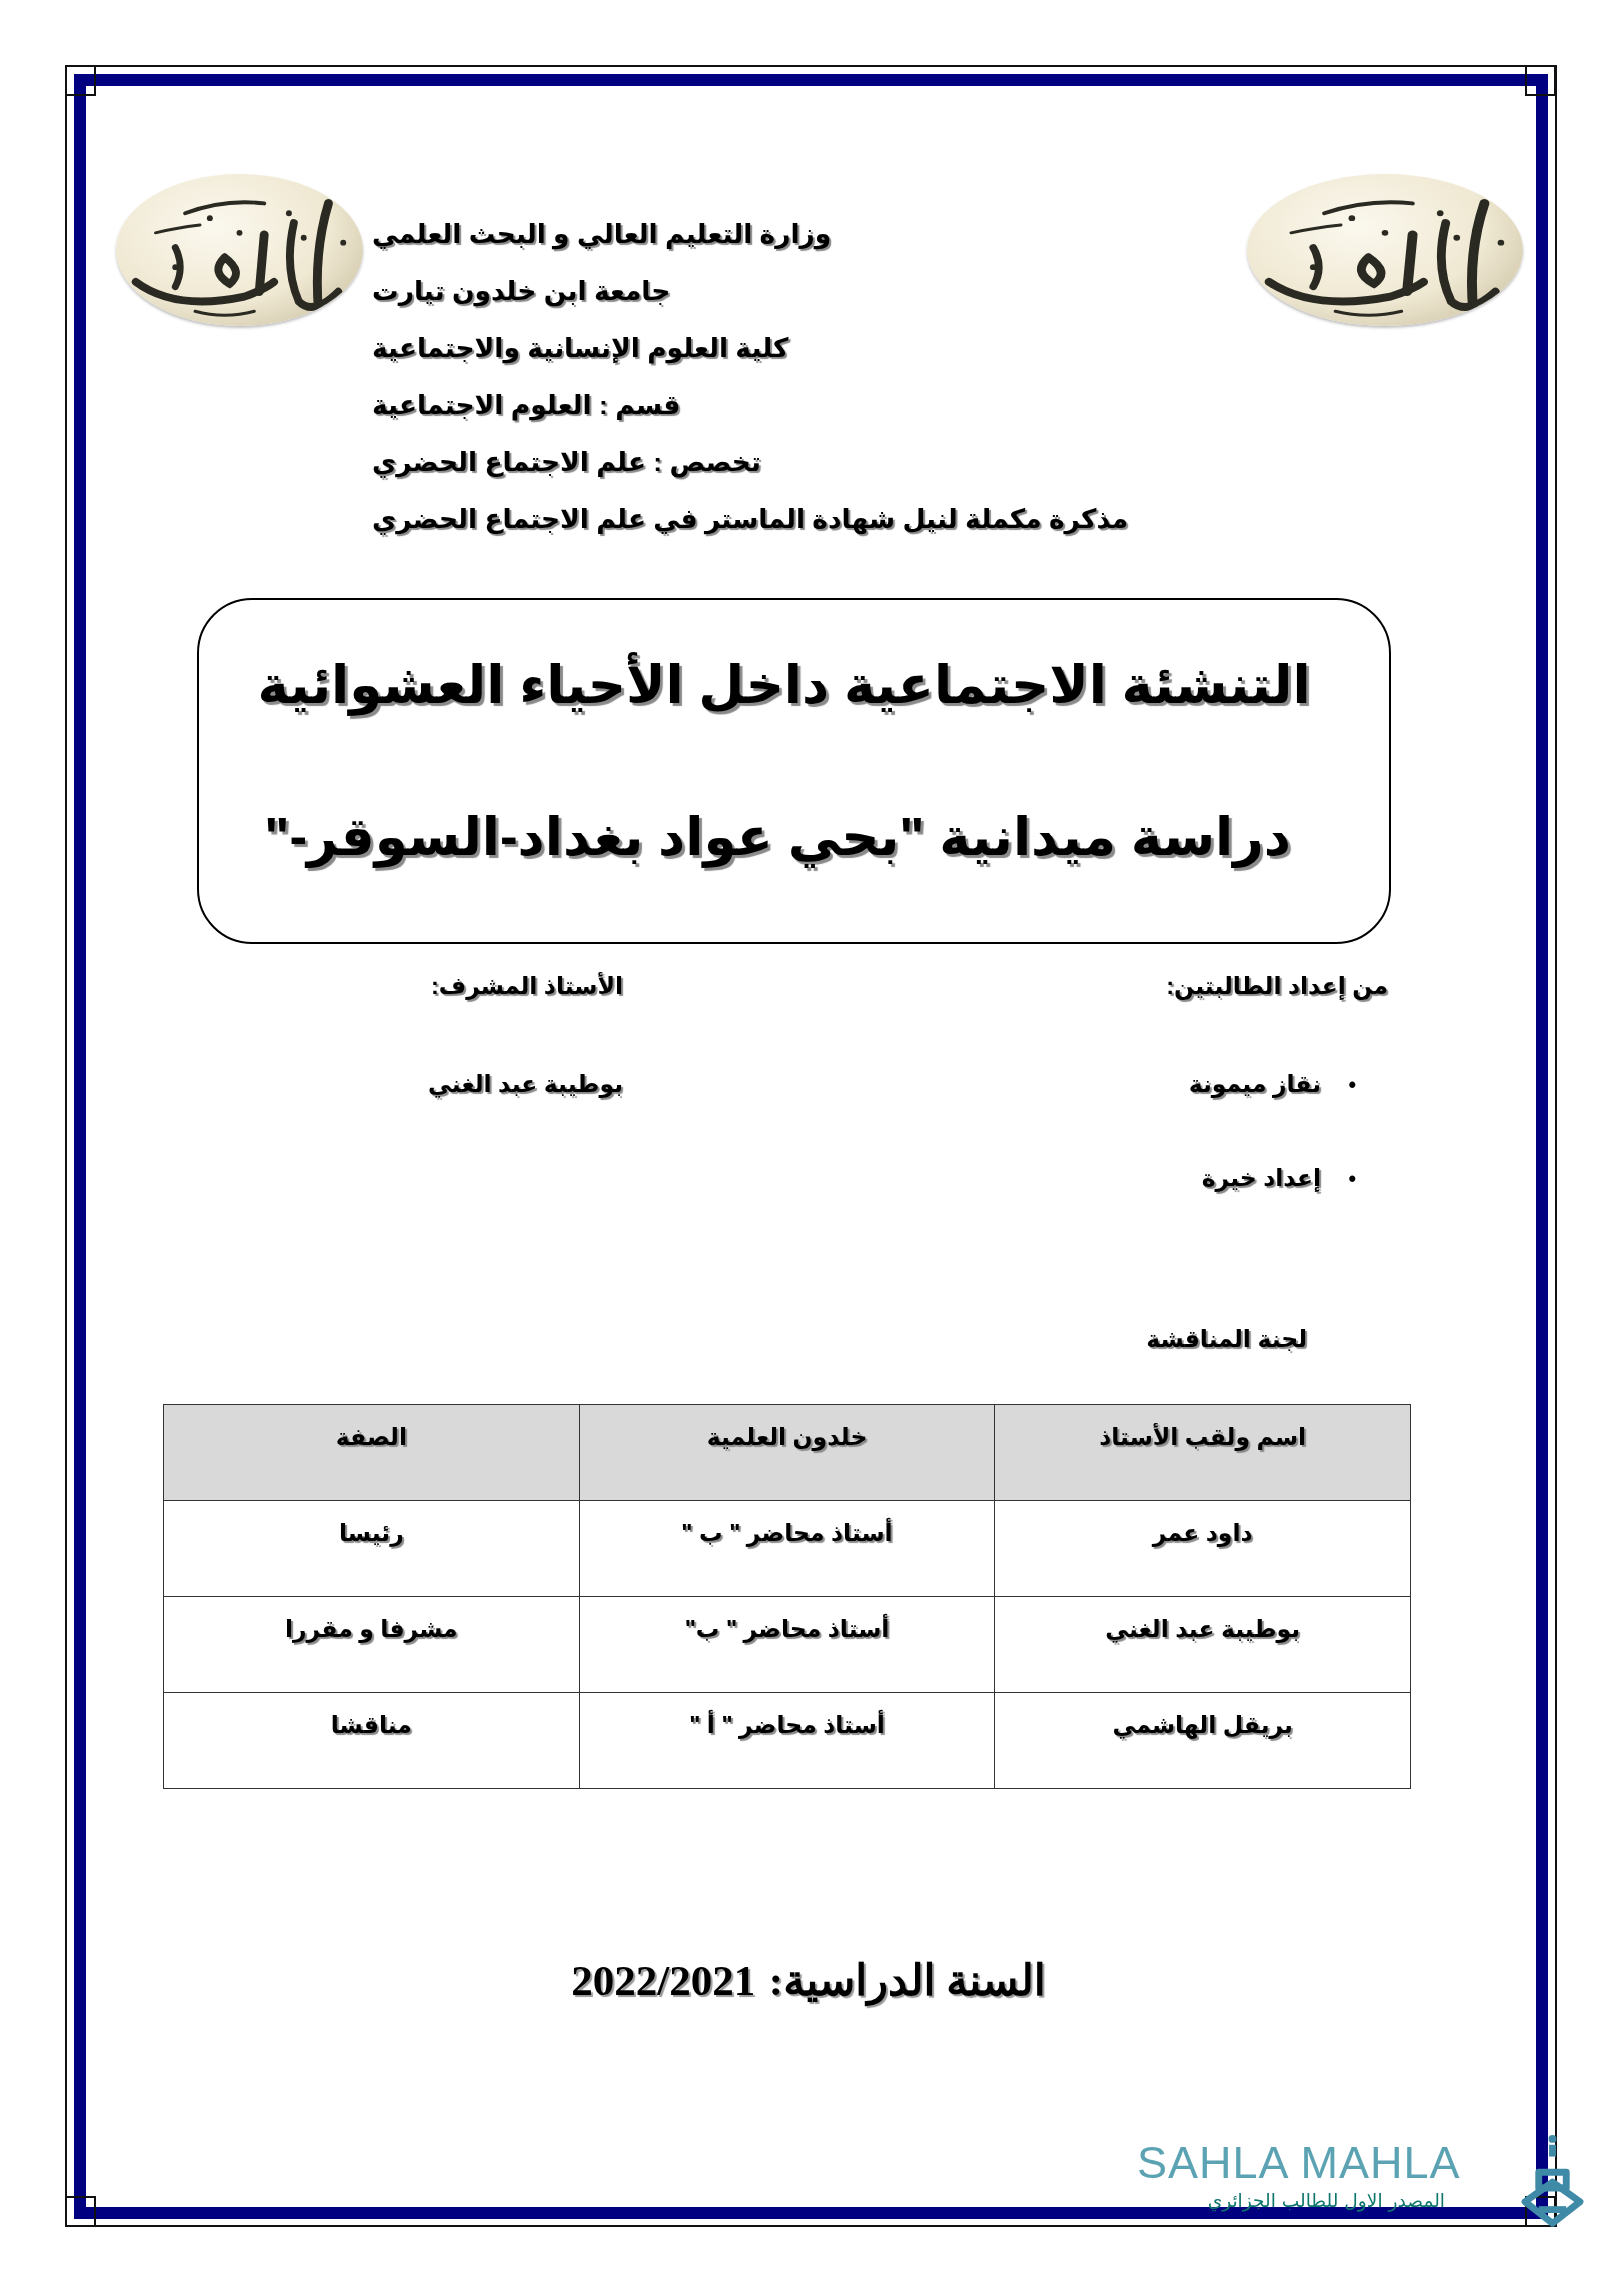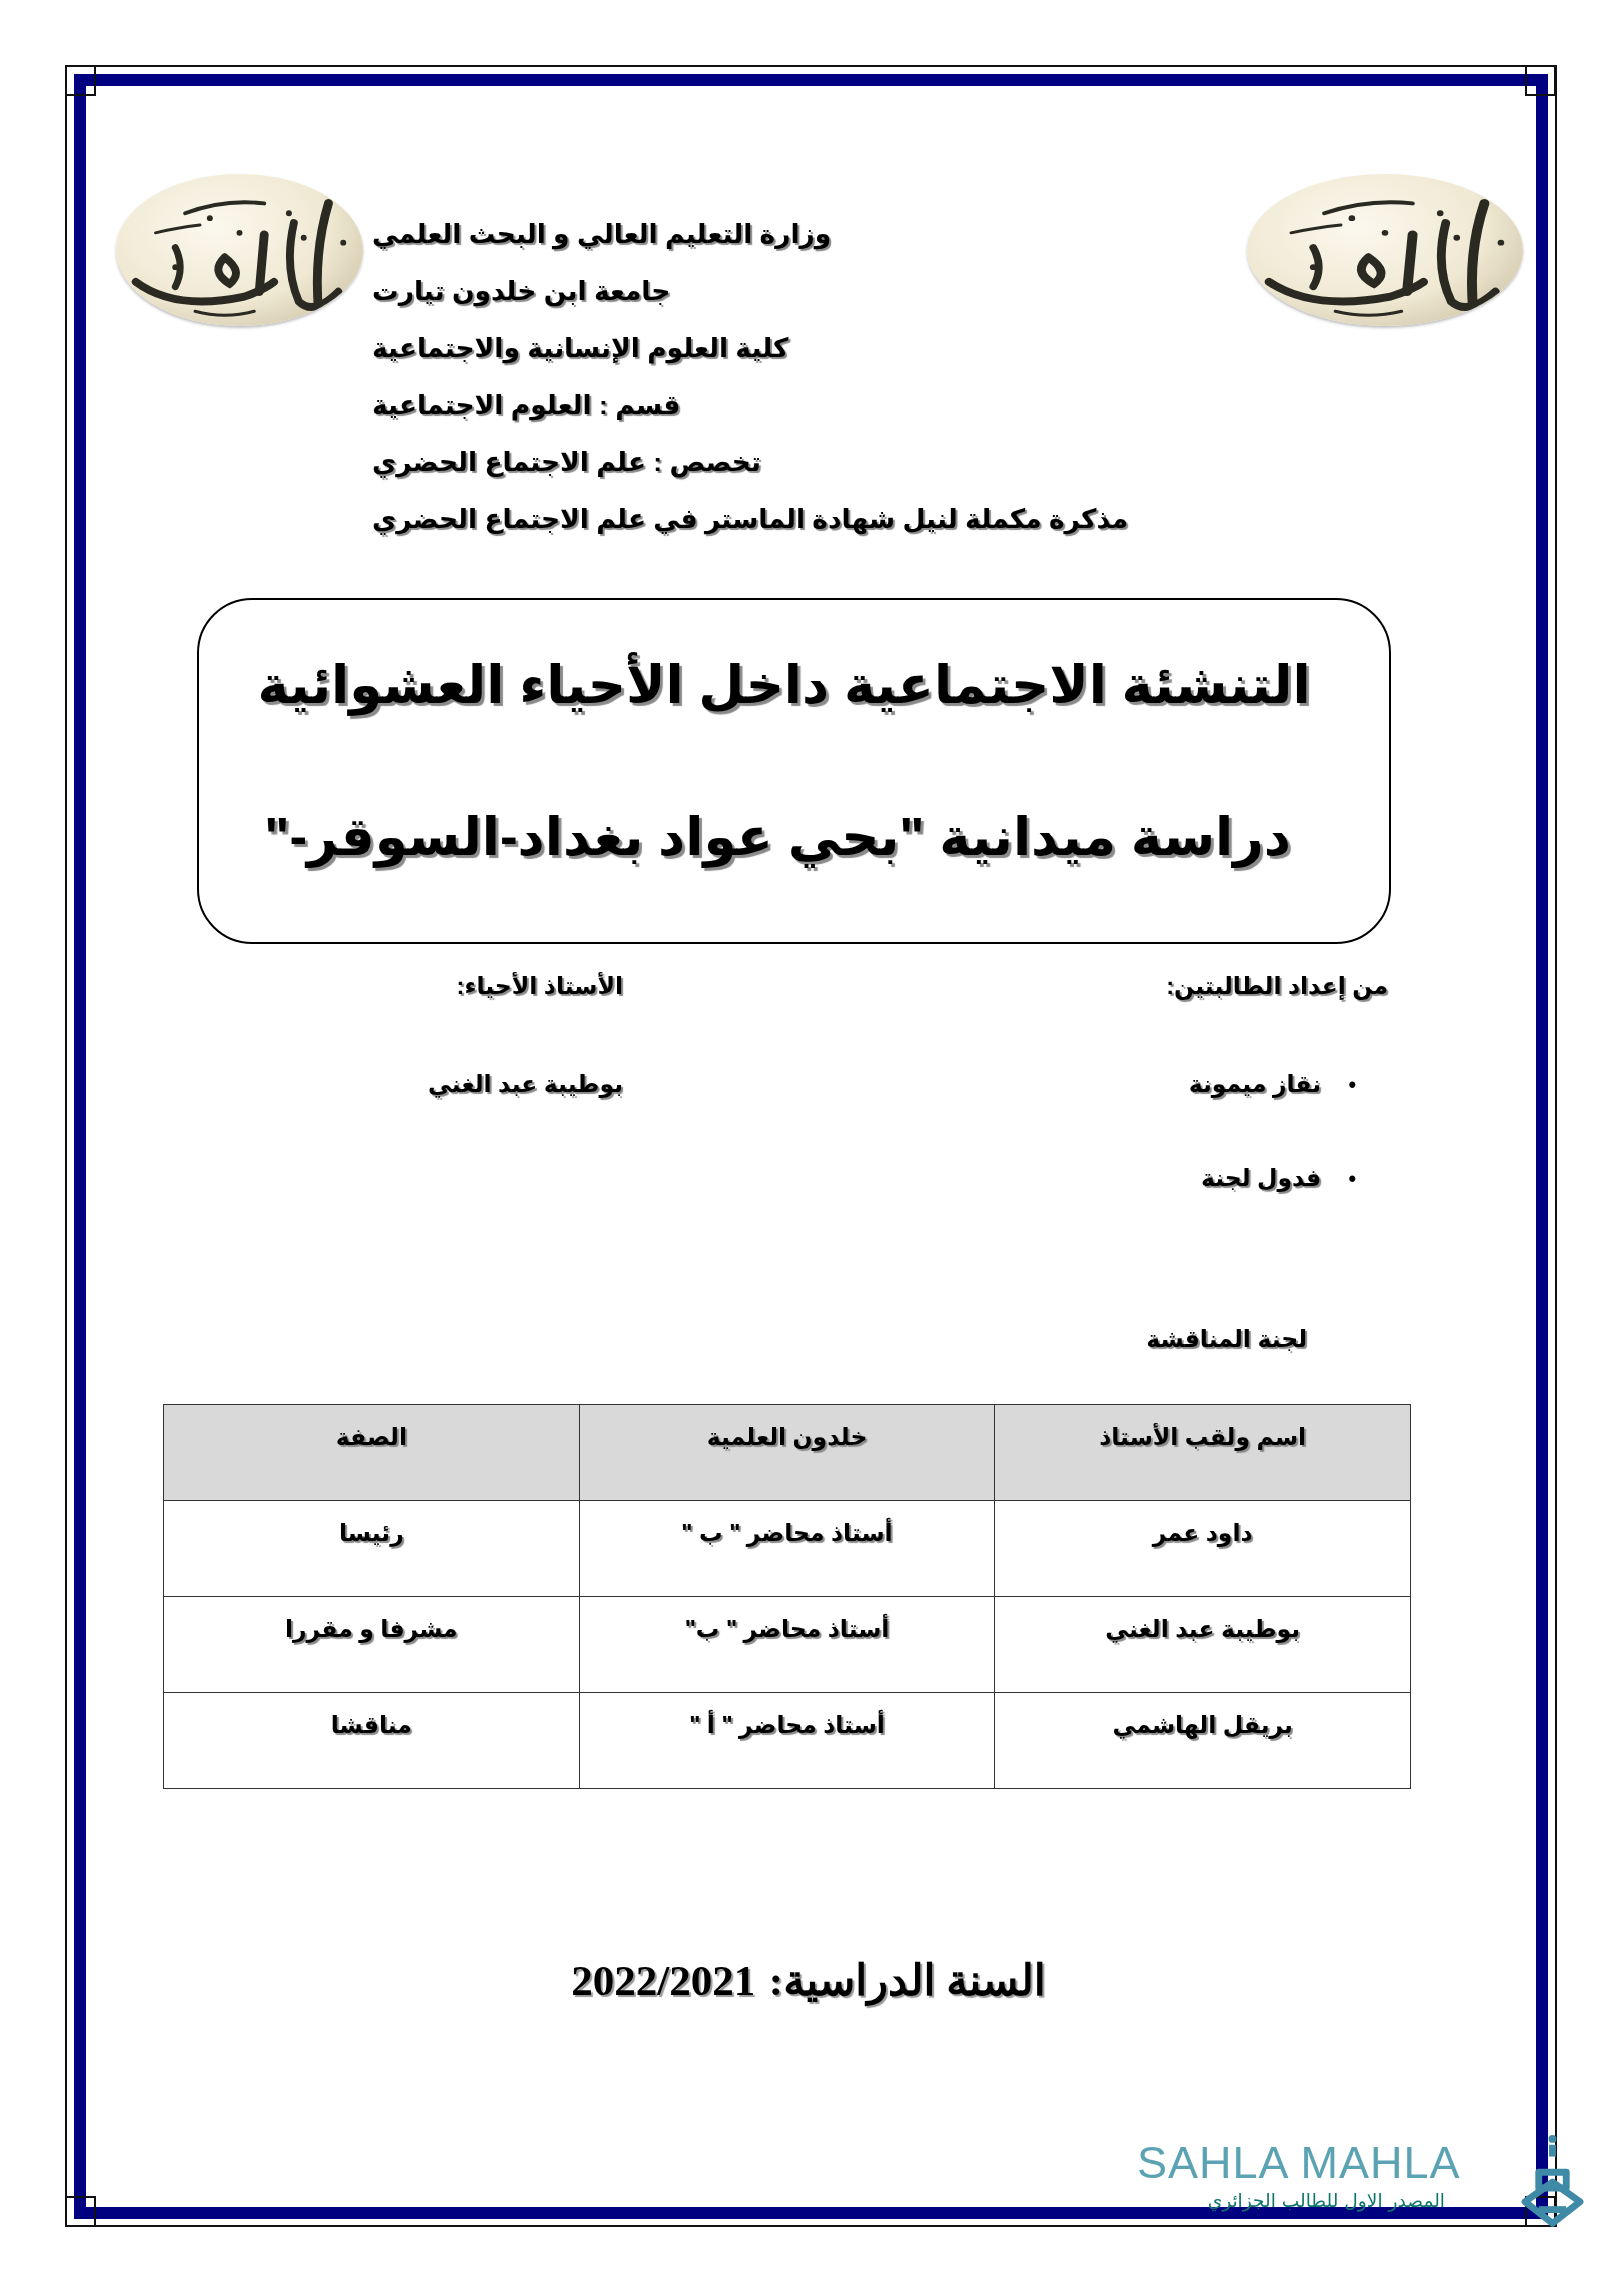--- a/index.html
+++ b/index.html
@@ -195,24 +195,24 @@
   <div class="title-box">
     <div class="title-line title-line-1">التنشئة الاجتماعية داخل الأحياء العشوائية</div>
     <div class="title-line title-line-2">دراسة ميدانية "بحي عواد بغداد-السوقر-"</div>
   </div>
 
   <div class="label-bold students-heading">من إعداد الطالبتين:</div>
   <div class="student-item student-1">
     <span class="bullet">•</span><span>نقاز ميمونة</span>
   </div>
   <div class="student-item student-2">
-    <span class="bullet">•</span><span>فدول لجنة</span>
-  </div>
-
-  <div class="label-bold supervisor-heading">الأستاذ الأحياء:</div>
+    <span class="bullet">•</span><span>إعداد خيرة</span>
+  </div>
+
+  <div class="label-bold supervisor-heading">الأستاذ المشرف:</div>
   <div class="label-bold supervisor-name">بوطيبة عبد الغني</div>
 
   <div class="label-bold committee-heading">لجنة المناقشة</div>
 
   <table class="committee-table">
     <thead>
       <tr>
         <th>اسم ولقب الأستاذ</th>
         <th>خلدون العلمية</th>
         <th>الصفة</th>

